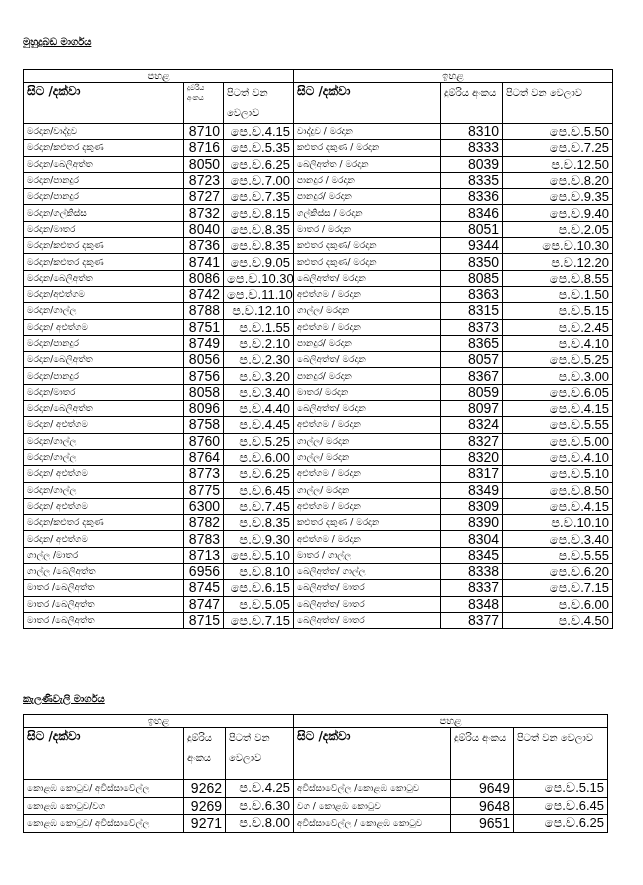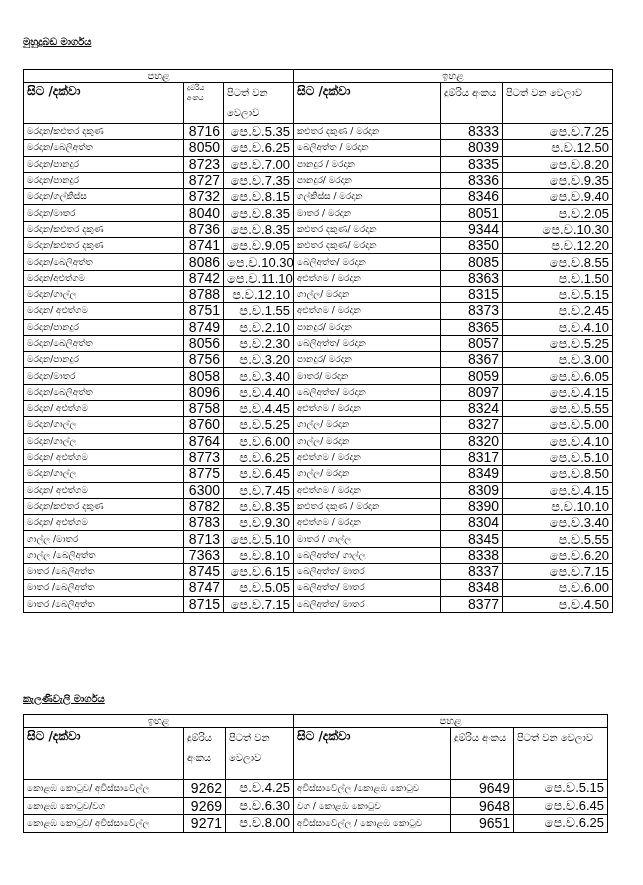--- a/index.html
+++ b/index.html
@@ -45,20 +45,28 @@
       <th class="col-head big">සිට /දක්වා</th>
       <th class="col-head small">දුම්රිය අංකය</th>
       <th class="col-head mid">පිටත් වන වෙලාව</th>
       <th class="col-head big">සිට /දක්වා</th>
       <th class="col-head mid">දුම්රිය අංකය</th>
       <th class="col-head mid">පිටත් වන වෙලාව</th>
     </tr>
   </thead>
   <tbody id="t1-body">
       <tr>
+        <td class="route">මරදාන/වාද්දුව</td>
+        <td class="num">8710</td>
+        <td class="time">පෙ.ව.4.15</td>
+        <td class="route">වාද්දුව / මරදාන</td>
+        <td class="num">8310</td>
+        <td class="time">පෙ.ව.5.50</td>
+      </tr>
+      <tr>
         <td class="route">මරදාන/කළුතර දකුණ</td>
         <td class="num">8716</td>
         <td class="time">පෙ.ව.5.35</td>
         <td class="route">කළුතර දකුණ / මරදාන</td>
         <td class="num">8333</td>
         <td class="time">පෙ.ව.7.25</td>
       </tr>
       <tr>
         <td class="route">මරදාන/බෙලිඅත්ත</td>
         <td class="num">8050</td>
@@ -254,21 +262,21 @@
       <tr>
         <td class="route">ගාල්ල /මාතර</td>
         <td class="num">8713</td>
         <td class="time">පෙ.ව.5.10</td>
         <td class="route">මාතර / ගාල්ල</td>
         <td class="num">8345</td>
         <td class="time">ප.ව.5.55</td>
       </tr>
       <tr>
         <td class="route">ගාල්ල /බෙලිඅත්ත</td>
-        <td class="num">7363</td>
+        <td class="num">6956</td>
         <td class="time">ප.ව.8.10</td>
         <td class="route">බෙලිඅත්ත/ ගාල්ල</td>
         <td class="num">8338</td>
         <td class="time">පෙ.ව.6.20</td>
       </tr>
       <tr>
         <td class="route">මාතර /බෙලිඅත්ත</td>
         <td class="num">8745</td>
         <td class="time">පෙ.ව.6.15</td>
         <td class="route">බෙලිඅත්ත/ මාතර</td>

